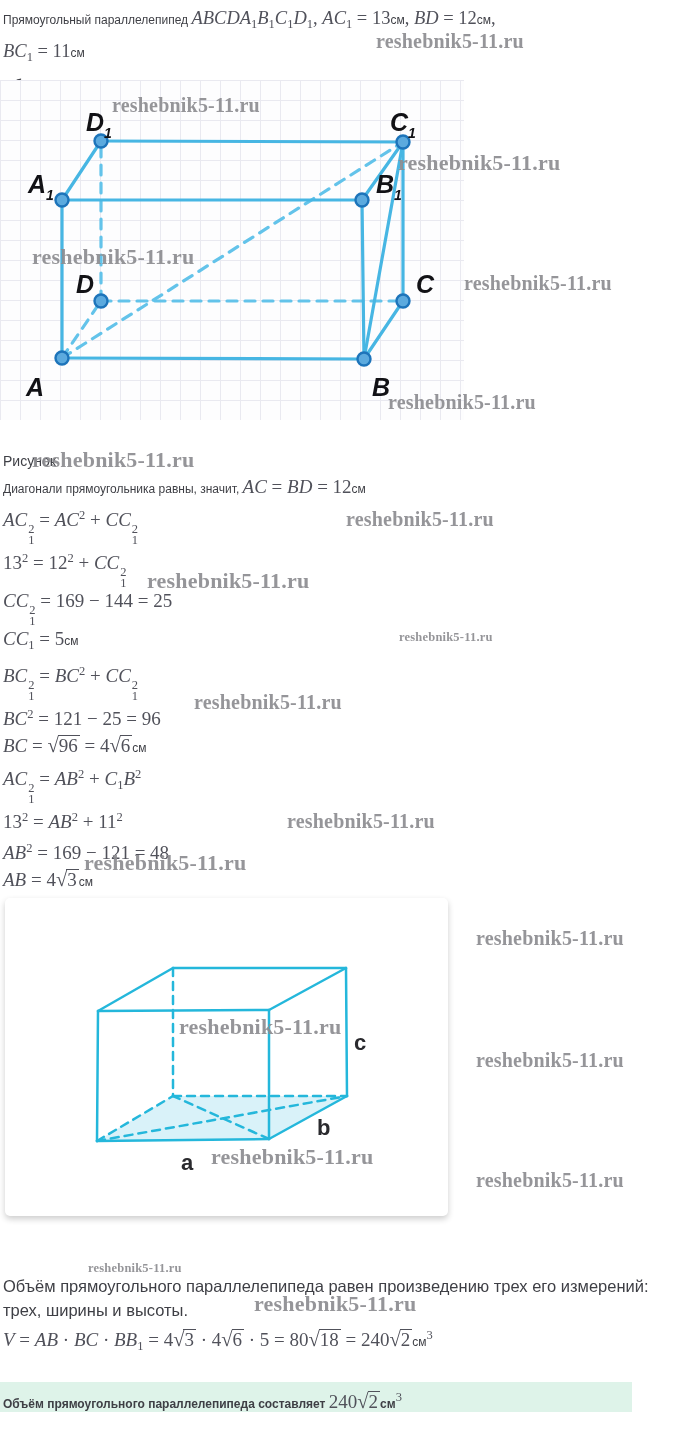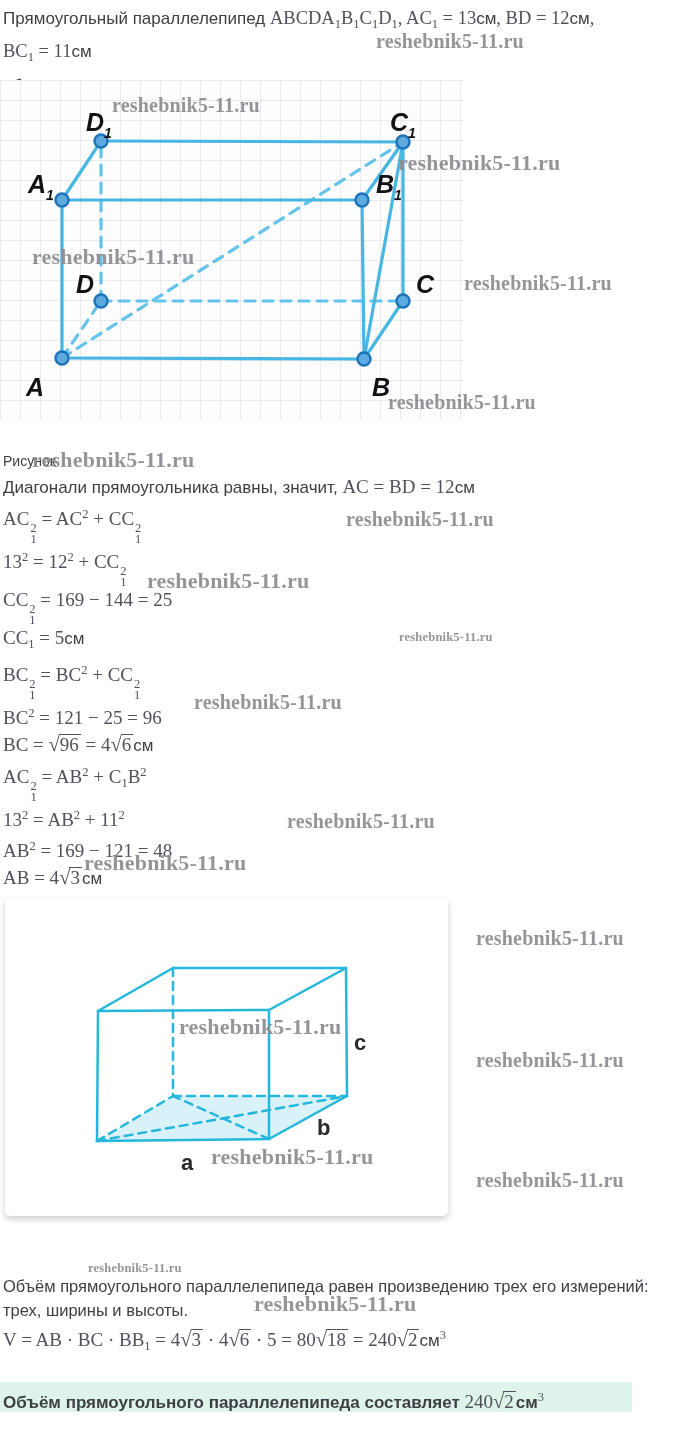--- a/index.html
+++ b/index.html
@@ -1,22 +1,22 @@
 <!DOCTYPE html>
 <html><head>
 <meta charset="utf-8">
 <style>
   html,body{margin:0;padding:0;}
   body{width:680px;height:1438px;background:#ffffff;font-family:"Liberation Sans",sans-serif;color:#3e3f45;position:relative;overflow:hidden;}
   .page{position:absolute;inset:0;}
 
   
   .mline{font-family:"Liberation Serif",serif;font-size:19px;color:#50515a;line-height:26px;white-space:nowrap;}
-  .mline .mi{}
-  .mline .ms{font-family:"Liberation Sans",sans-serif;font-size:17px;color:#3e3f45;}
+  .mline .mi{font-style:italic;}
+  .mline .ms{font-family:"Liberation Sans",sans-serif;font-size:12px;color:#3e3f45;}
   .msub{font-size:12.5px;vertical-align:-4px;}
   .msup{font-size:12.5px;vertical-align:7px;}
   .mss{display:inline-flex;flex-direction:column;align-items:flex-start;vertical-align:-7px;font-size:12.5px;line-height:10.5px;margin-left:1px;}
   .msqrt{white-space:nowrap;}
   .msqrt .rs{font-size:1.08em;}
   .msqrt .rad{display:inline-block;border-top:1.4px solid currentColor;padding:0 2px 0 1px;margin-left:-1px;line-height:1.1;}
 
   .sans{font-size:14px;color:#3e3f45;}
 
   

